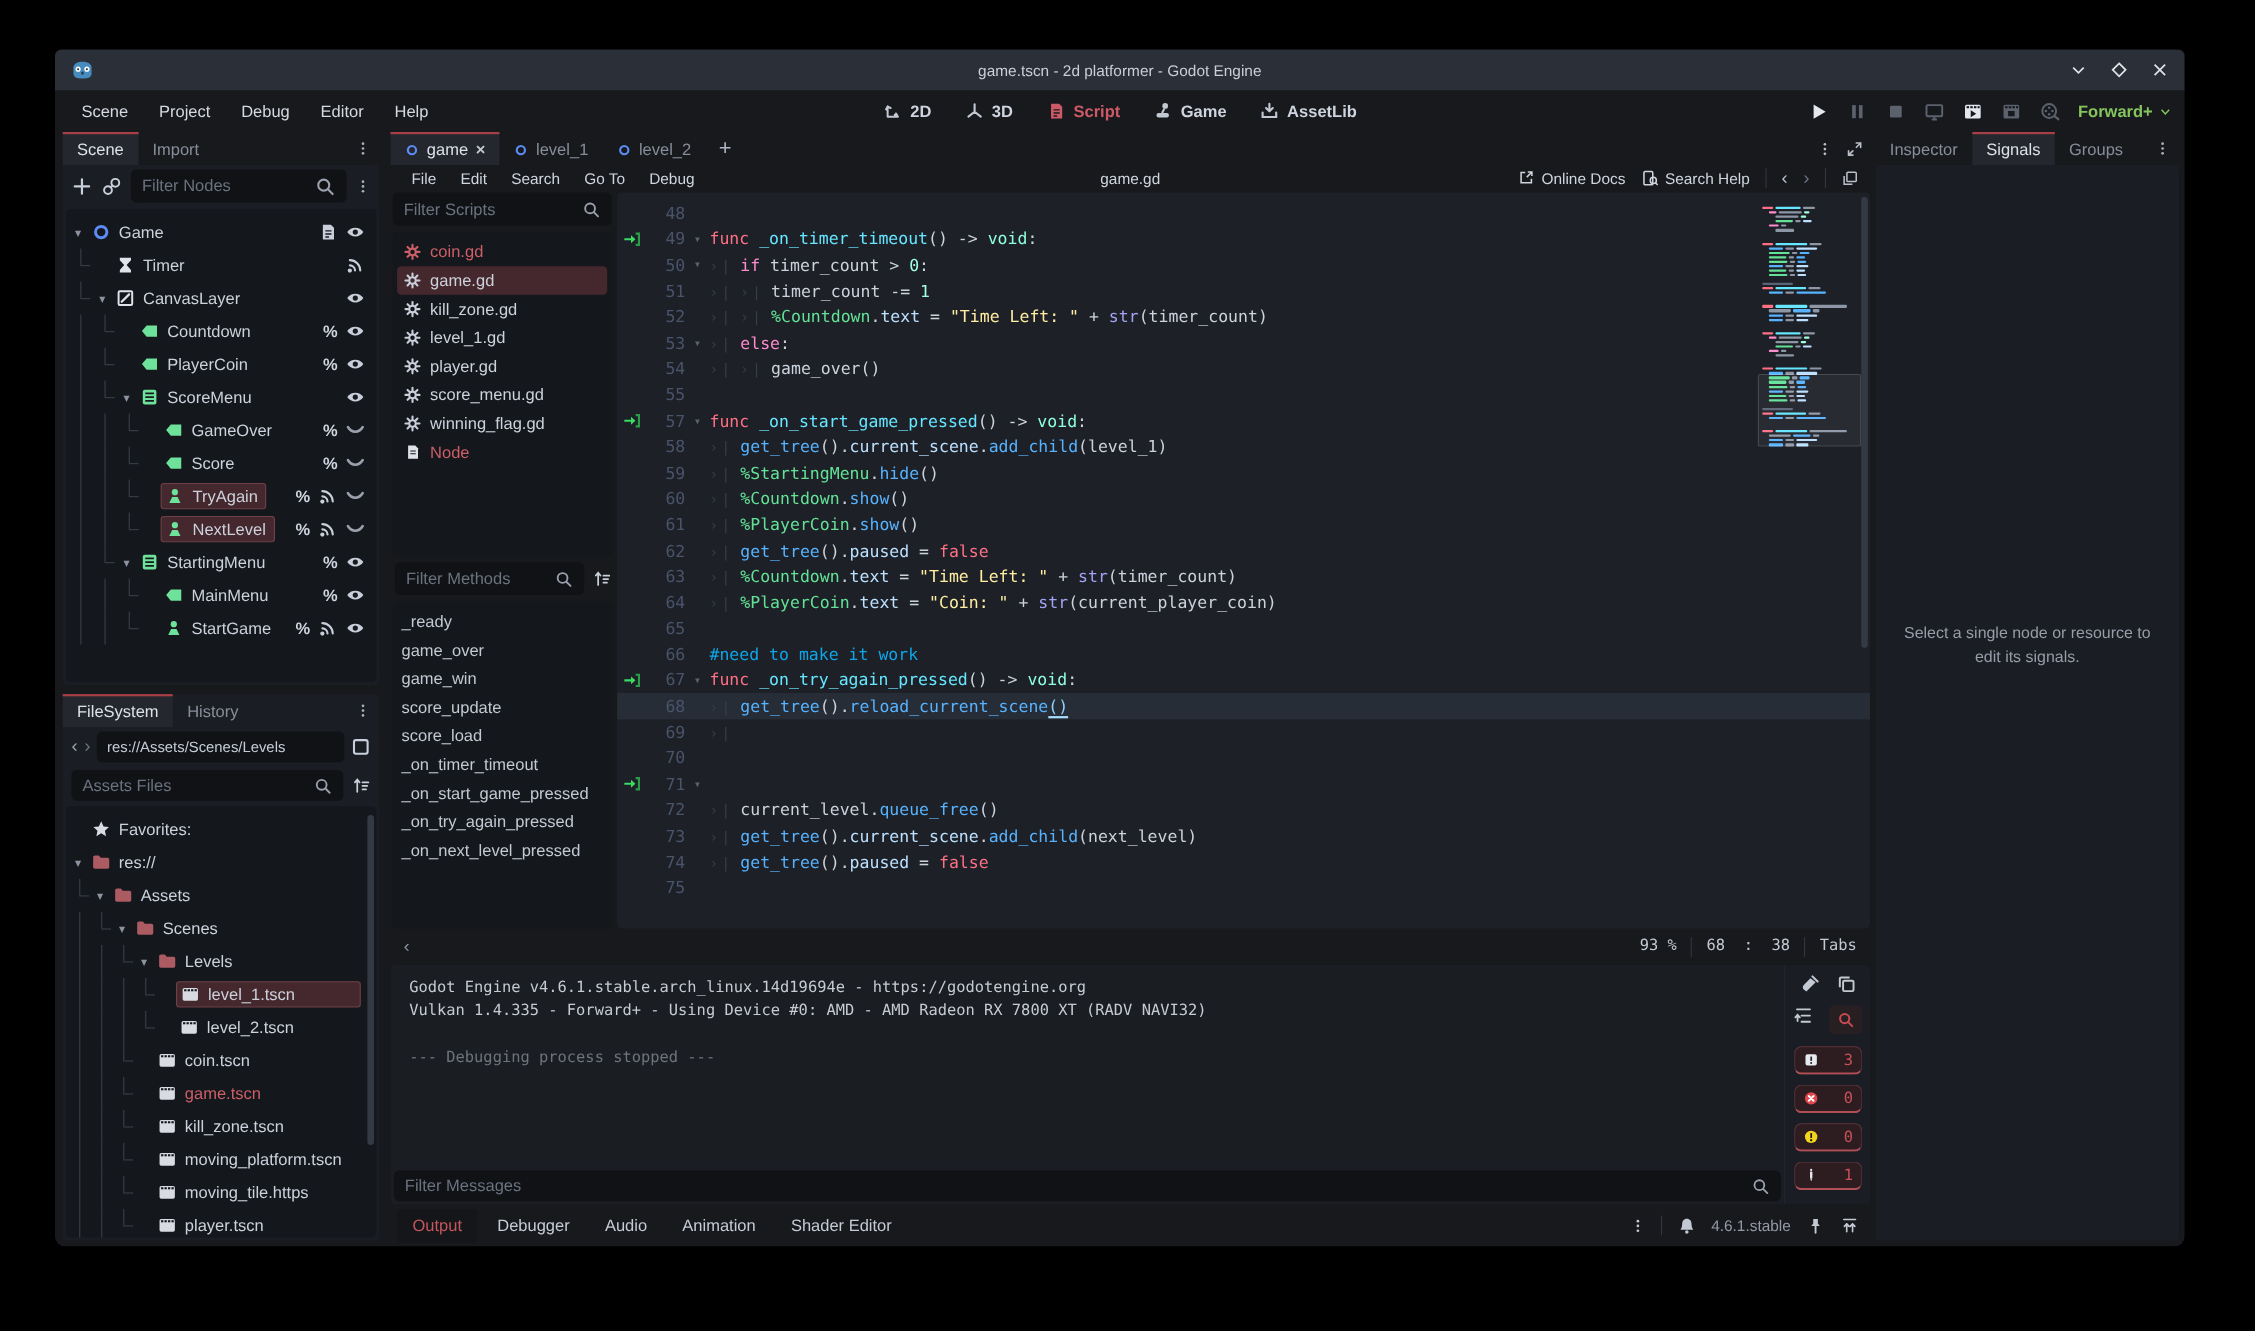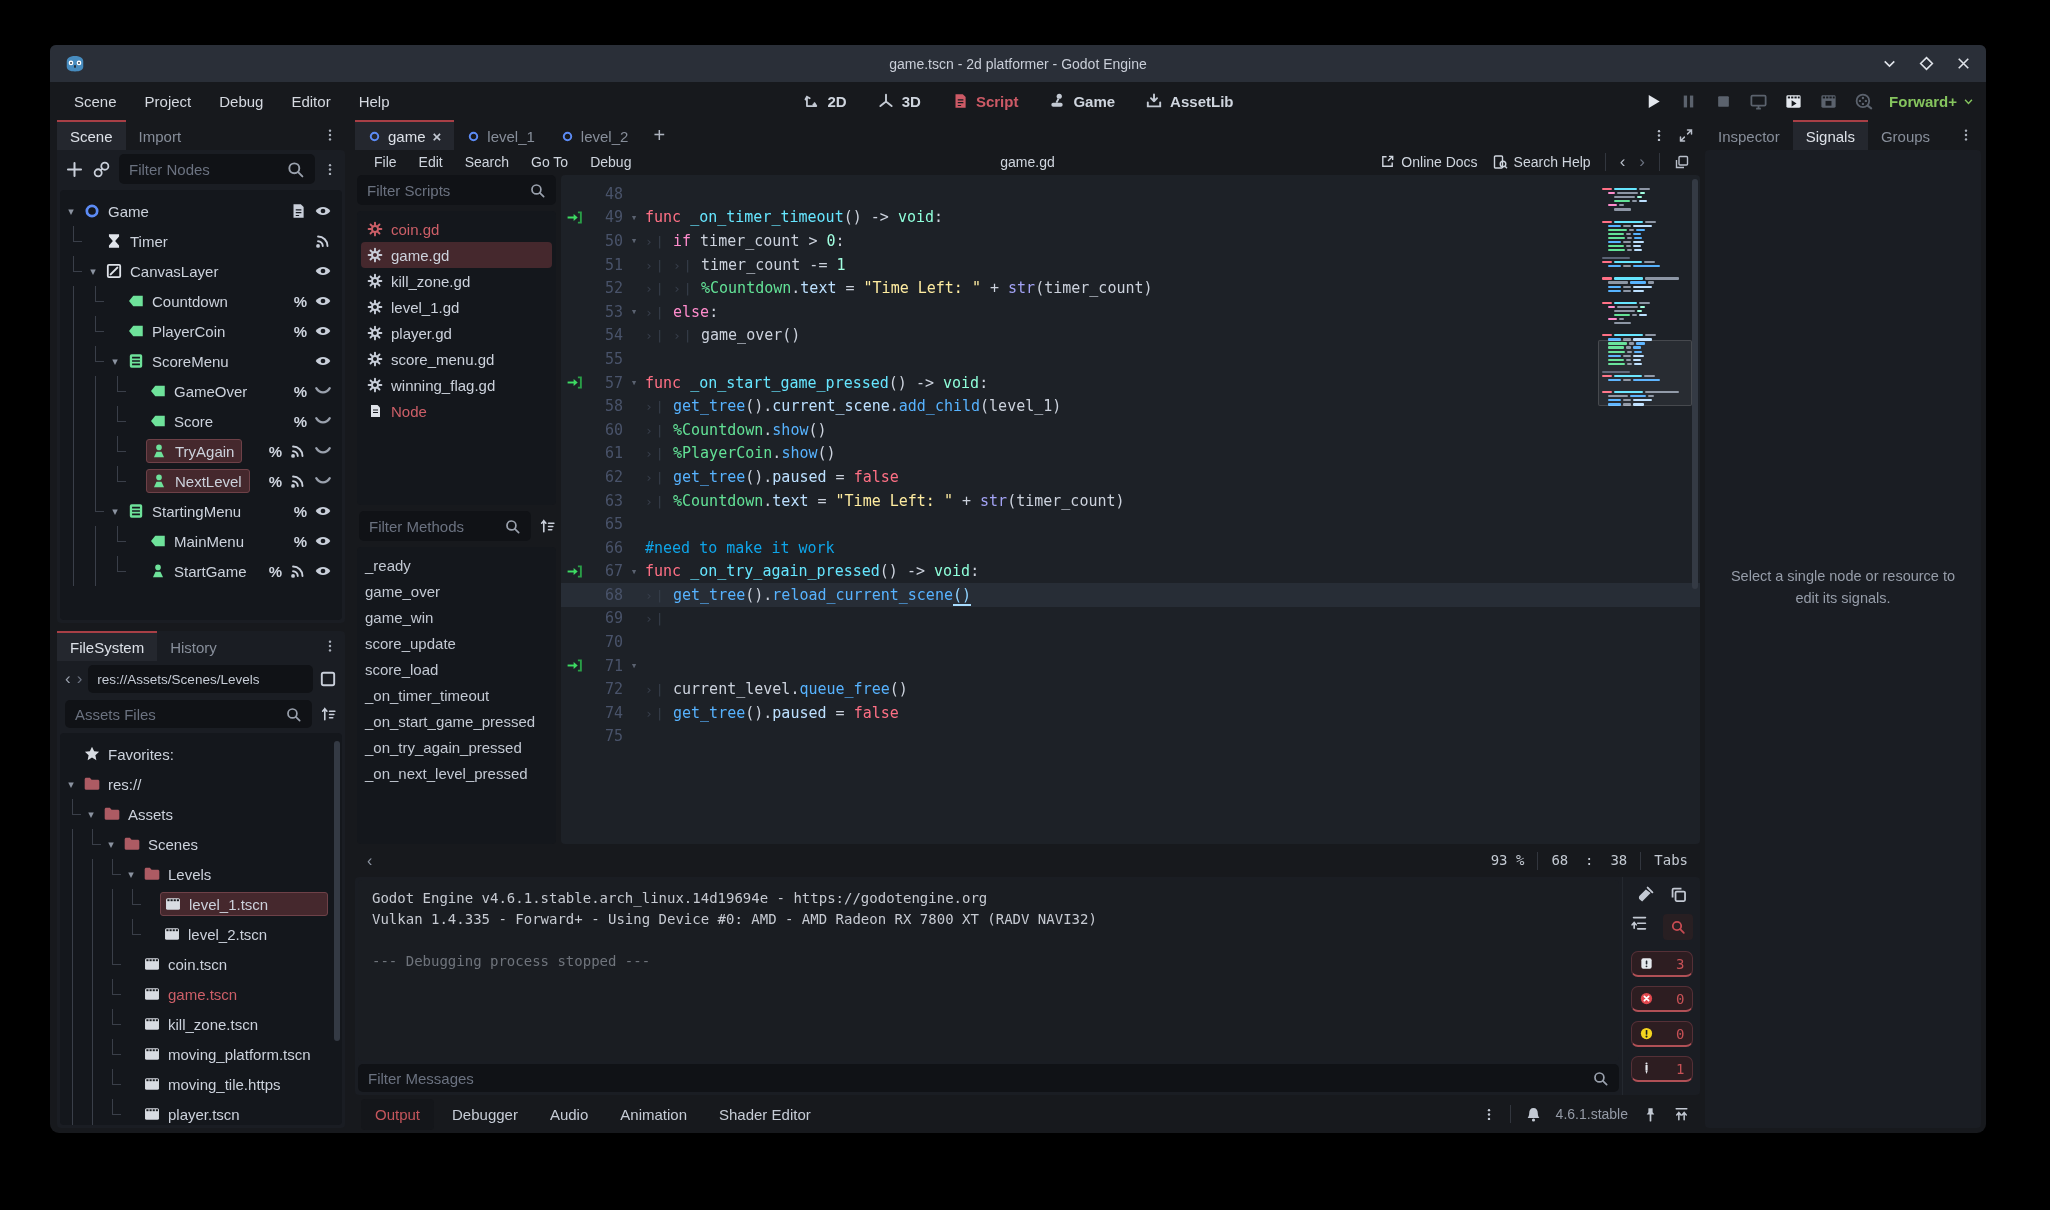--- a/index.html
+++ b/index.html
@@ -1188,38 +1188,48 @@
     <span class="lno">57</span>
     <span class="fold">▾</span>
     <span><span class="tk-kw">func </span><span class="tk-fd">_on_start_game_pressed</span><span class="tk-txt">() -&gt; </span><span class="tk-ty">void</span><span class="tk-txt">:</span></span></div>
             <div class="cl ">
     <span class="entry"></span>
     <span class="lno">58</span>
     <span class="fold"></span>
     <span><span class="tmark">›|</span><span class="tk-fn">get_tree</span><span class="tk-txt">().</span><span class="tk-mem">current_scene</span><span class="tk-txt">.</span><span class="tk-fn">add_child</span><span class="tk-txt">(level_1)</span></span></div>
             <div class="cl ">
     <span class="entry"></span>
+    <span class="lno">59</span>
+    <span class="fold"></span>
+    <span><span class="tmark">›|</span><span class="tk-un">%StartingMenu</span><span class="tk-txt">.</span><span class="tk-fn">hide</span><span class="tk-txt">()</span></span></div>
+            <div class="cl ">
+    <span class="entry"></span>
     <span class="lno">60</span>
     <span class="fold"></span>
     <span><span class="tmark">›|</span><span class="tk-un">%Countdown</span><span class="tk-txt">.</span><span class="tk-fn">show</span><span class="tk-txt">()</span></span></div>
             <div class="cl ">
     <span class="entry"></span>
     <span class="lno">61</span>
     <span class="fold"></span>
     <span><span class="tmark">›|</span><span class="tk-un">%PlayerCoin</span><span class="tk-txt">.</span><span class="tk-fn">show</span><span class="tk-txt">()</span></span></div>
             <div class="cl ">
     <span class="entry"></span>
     <span class="lno">62</span>
     <span class="fold"></span>
     <span><span class="tmark">›|</span><span class="tk-fn">get_tree</span><span class="tk-txt">().</span><span class="tk-mem">paused</span><span class="tk-txt"> = </span><span class="tk-kw">false</span></span></div>
             <div class="cl ">
     <span class="entry"></span>
     <span class="lno">63</span>
     <span class="fold"></span>
     <span><span class="tmark">›|</span><span class="tk-un">%Countdown</span><span class="tk-txt">.</span><span class="tk-mem">text</span><span class="tk-txt"> = </span><span class="tk-str">"Time Left: "</span><span class="tk-txt"> + </span><span class="tk-gl">str</span><span class="tk-txt">(timer_count)</span></span></div>
+            <div class="cl ">
+    <span class="entry"></span>
+    <span class="lno">64</span>
+    <span class="fold"></span>
+    <span><span class="tmark">›|</span><span class="tk-un">%PlayerCoin</span><span class="tk-txt">.</span><span class="tk-mem">text</span><span class="tk-txt"> = </span><span class="tk-str">"Coin: "</span><span class="tk-txt"> + </span><span class="tk-gl">str</span><span class="tk-txt">(current_player_coin)</span></span></div>
             <div class="cl ">
     <span class="entry"></span>
     <span class="lno">65</span>
     <span class="fold"></span>
     <span></span></div>
             <div class="cl ">
     <span class="entry"></span>
     <span class="lno">66</span>
     <span class="fold"></span>
     <span><span class="tk-com">#need to make it work</span></span></div>
@@ -1254,20 +1264,25 @@
                     <path d="M11.2 3.2 H14 V12.8 H11.2" stroke="#2a9e47" stroke-width="1.8" fill="none"></path>
                   </svg></span></span>
     <span class="lno">71</span>
     <span class="fold">▾</span>
     </div>
             <div class="cl ">
     <span class="entry"></span>
     <span class="lno">72</span>
     <span class="fold"></span>
     <span><span class="tmark">›|</span><span class="tk-txt">current_level.</span><span class="tk-fn">queue_free</span><span class="tk-txt">()</span></span></div>
+            <div class="cl ">
+    <span class="entry"></span>
+    <span class="lno">73</span>
+    <span class="fold"></span>
+    <span><span class="tmark">›|</span><span class="tk-fn">get_tree</span><span class="tk-txt">().</span><span class="tk-mem">current_scene</span><span class="tk-txt">.</span><span class="tk-fn">add_child</span><span class="tk-txt">(next_level)</span></span></div>
             <div class="cl ">
     <span class="entry"></span>
     <span class="lno">74</span>
     <span class="fold"></span>
     <span><span class="tmark">›|</span><span class="tk-fn">get_tree</span><span class="tk-txt">().</span><span class="tk-mem">paused</span><span class="tk-txt"> = </span><span class="tk-kw">false</span></span></div>
             <div class="cl ">
     <span class="entry"></span>
     <span class="lno">75</span>
     <span class="fold"></span>
     <span></span></div>

